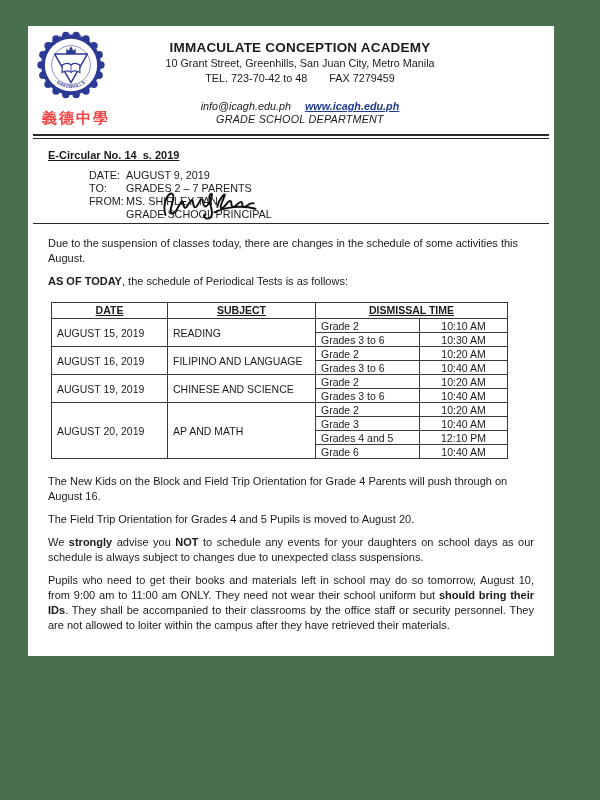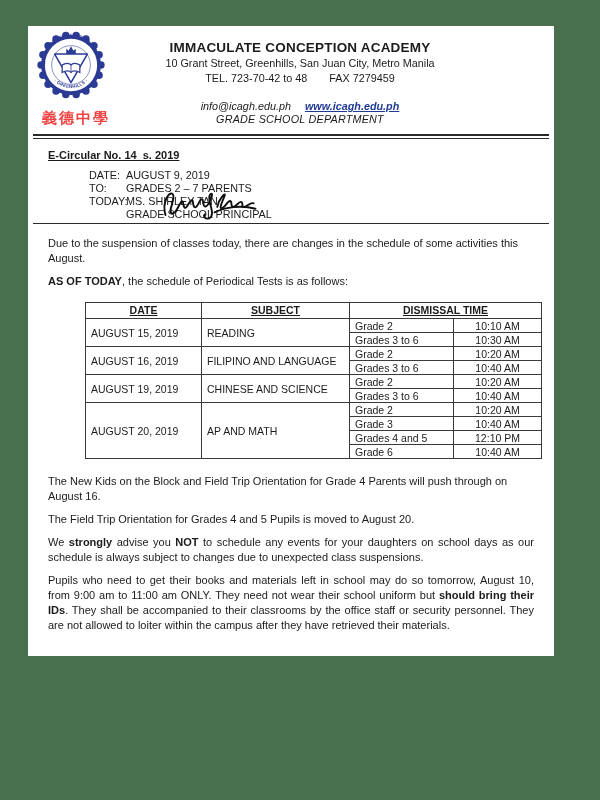--- a/index.html
+++ b/index.html
@@ -41,21 +41,21 @@
   .rule-single{margin:2px 5px 0 5px;border-top:1.6px solid #2a2a2a;}
   
   .para{margin:4px 20px;font-size:11px;line-height:15px;}
   .para.justify{text-align:justify;}
   .para + .para{margin-top:8px;}
   #intro-container{margin-top:12px;}
   #closing-container{margin-top:15px;}
   
   table.sched{
     border-collapse:collapse;table-layout:fixed;
-    margin:13px 0 0 57px;width:456px;font-size:10.5px;
+    margin:13px 0 0 23px;width:456px;font-size:10.5px;
   }
   .sched th,.sched td{border:1px solid #3a3a3a;padding:0 5px;overflow:hidden;white-space:nowrap;}
   .sched th{font-weight:bold;text-decoration:underline;text-align:center;height:15px;line-height:13px;}
   .sched td{height:13px;line-height:12px;vertical-align:middle;}
   .c-date,.c-subj,.c-grade{text-align:left;}
   .c-time{text-align:center;}
 </style>
 </head>
 <body>
 
@@ -119,21 +119,21 @@
   <div class="meta">
     <div class="meta-row">
       <span class="meta-label">DATE:</span>
       <span>AUGUST 9, 2019</span>
     </div>
     <div class="meta-row">
       <span class="meta-label">TO:</span>
       <span>GRADES 2 – 7 PARENTS</span>
     </div>
     <div class="meta-row from-row">
-      <span class="meta-label">TODAY:</span>
+      <span class="meta-label">FROM:</span>
       <span>MS. SHIRLEY TAN</span>
       <svg class="signature" width="100" height="38" viewBox="0 0 110 40">
         <g fill="none" stroke="#101010" stroke-width="2.1" stroke-linecap="round" stroke-linejoin="round">
           <path d="M6,30 C2,16 10,3 14,7 C18,11 8,26 13,28 C18,30 20,18 24,15 C26,13.5 25,21 27.5,22 C30,23 32,14 35,13.5 C37,13 35.5,21 38.5,21.5 C41.5,22 43,13 46,12.5 C48,12 46.5,20 49.5,20.5 C52.5,21 55,15 57,9 C58.5,4.5 53,6 54.5,14 C56,22 60,31 54,33.5 C50,35 46.5,31 49.5,29"></path>
           <path d="M63,21 C65,11 73,4 71,9 C69,14 64.5,23 68,22.5 C71.5,22 74,14.5 77,14.5 C80,14.5 77,21 80.5,21 C84,21 86,15.5 89,15.5 C92,15.5 89,22 93,21 C96,20.2 99,16 103,17"></path>
           <path d="M60,27 C72,21 90,19 105,23"></path>
         </g>
       </svg>
     </div>
     <div class="meta-row">

